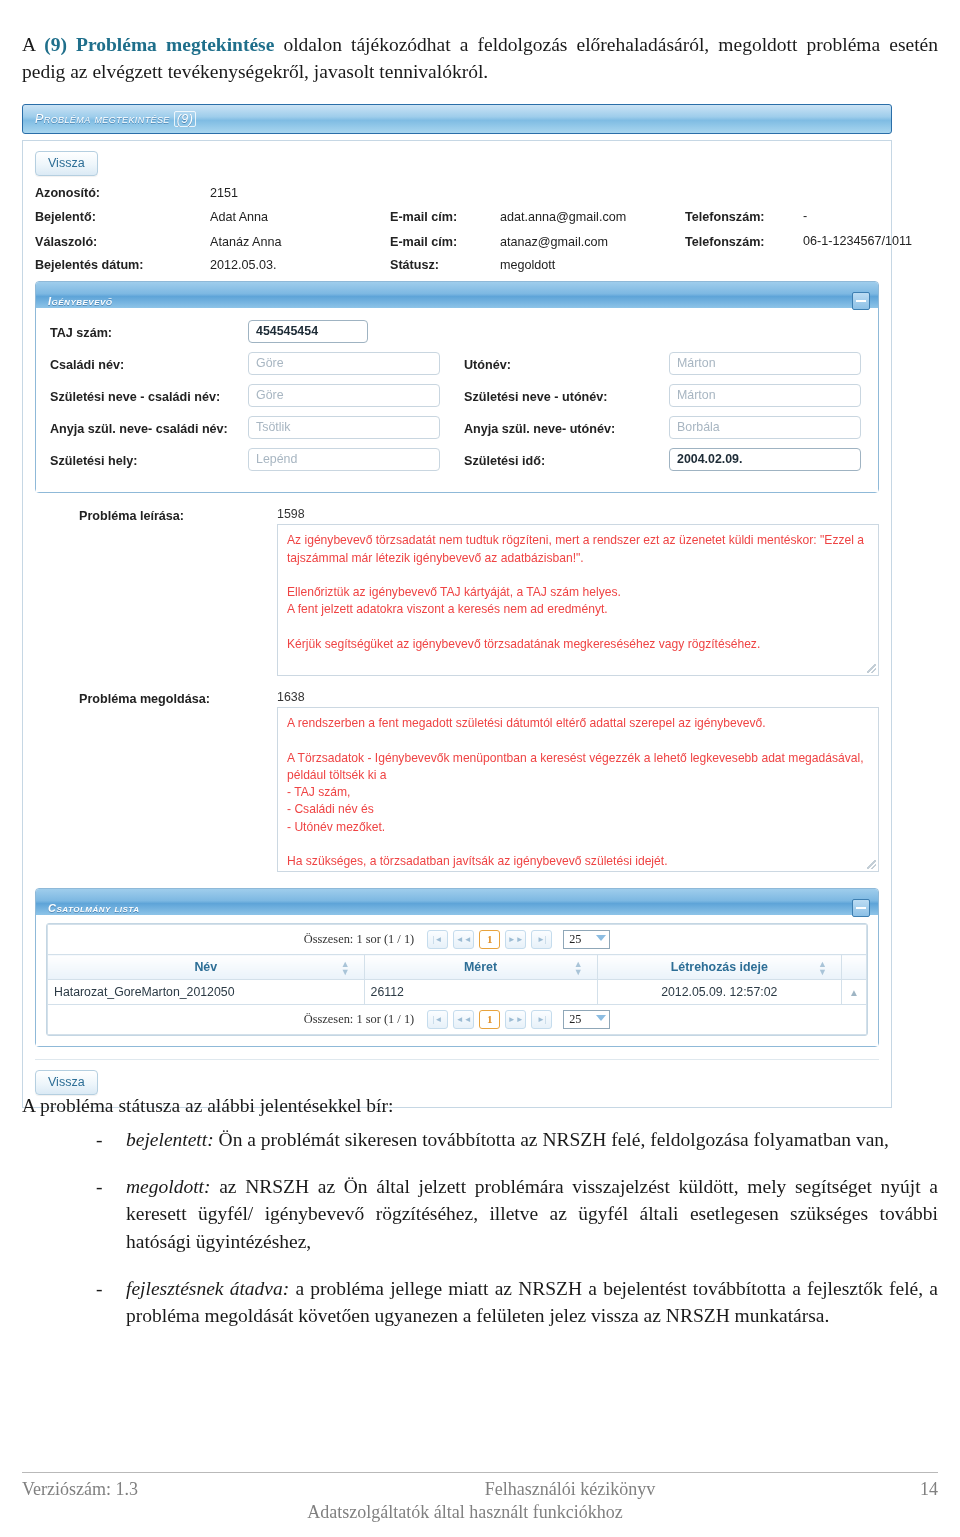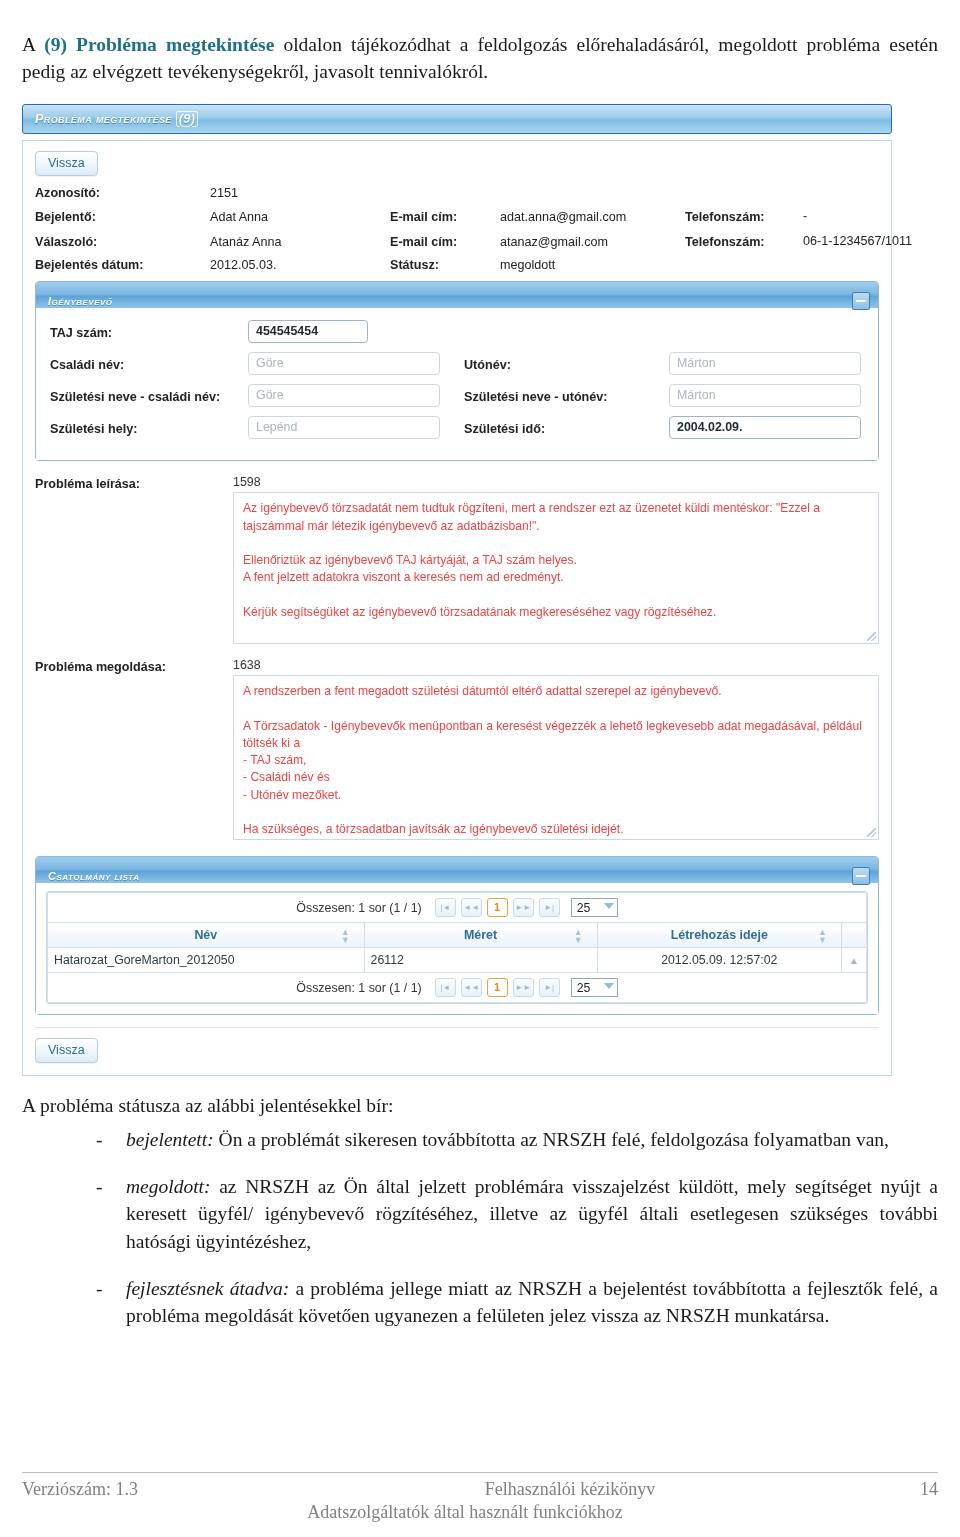--- a/index.html
+++ b/index.html
@@ -52,21 +52,21 @@
     background: linear-gradient(to bottom, #cbe3f5 0%, #9ecdeb 42%, #7fbce3 55%, #a9d6ef 100%);
     display: flex;
     align-items: center;
     padding-left: 12px;
     box-sizing: border-box;
   }
   .page-title-bar .ttl {
     font-size: 12.5px;
     font-style: italic;
     font-variant: small-caps;
-    font-weight: bold;
+    font-weight: normal;
     letter-spacing: .4px;
     color: #ffffff;
     text-shadow: 0 1px 0 rgba(40,90,140,.55);
   }
   .page-title-bar .ttl .cnt {
     font-variant: normal;
     border: 1px solid rgba(255,255,255,.8);
     padding: 0 2px;
     margin-left: 4px;
     border-radius: 2px;
@@ -192,20 +192,21 @@
   .ta-row {
     display: flex;
     margin-top: 14px;
   }
   .ta-label {
     width: 198px;
     flex: none;
     font-size: 12.6px;
     font-weight: bold;
     padding-top: 2px;
+    margin-left: 44px;
   }
   .ta-wrap { flex: 1; }
   .ta-count {
     font-size: 12.4px;
     color: #333;
     margin-bottom: 3px;
   }
   .ta {
     border: 1px solid #ccd8e2;
     background: #ffffff;
@@ -239,20 +240,21 @@
   table.grid {
     width: 100%;
     border-collapse: collapse;
     font-size: 12.3px;
   }
   table.grid td, table.grid th { border: 1px solid #d3e0ea; }
 
   .pager-cell {
     background: #ffffff;
     padding: 5px 16px;
+    font-family: Liberation Serif, serif;
   }
   .pager {
     display: flex;
     align-items: center;
     justify-content: center;
     gap: 5px;
   }
   .pager .ptext {
     font-size: 12.4px;
     color: #333;
@@ -451,20 +453,26 @@
           <div class="inp w-med">Márton</div>
         </div>
 
         <div class="frow">
           <div class="flabel fl-a">Születési neve - családi név:</div>
           <div class="inp w-med">Göre</div>
           <div class="flabel fl-b" style="padding-left:24px">Születési neve - utónév:</div>
           <div class="inp w-med">Márton</div>
         </div>
 
+        <div class="frow">
+          <div class="flabel fl-a">Anyja szül. neve- családi név:</div>
+          <div class="inp w-med">Tsötlik</div>
+          <div class="flabel fl-b" style="padding-left:24px">Anyja szül. neve- utónév:</div>
+          <div class="inp w-med">Borbála</div>
+        </div>
 
         <div class="frow">
           <div class="flabel fl-a">Születési hely:</div>
           <div class="inp w-med">Lepénd</div>
           <div class="flabel fl-b" style="padding-left:24px">Születési idő:</div>
           <div class="inp filled w-med">2004.02.09.</div>
         </div>
 
       </div>
     </div>

